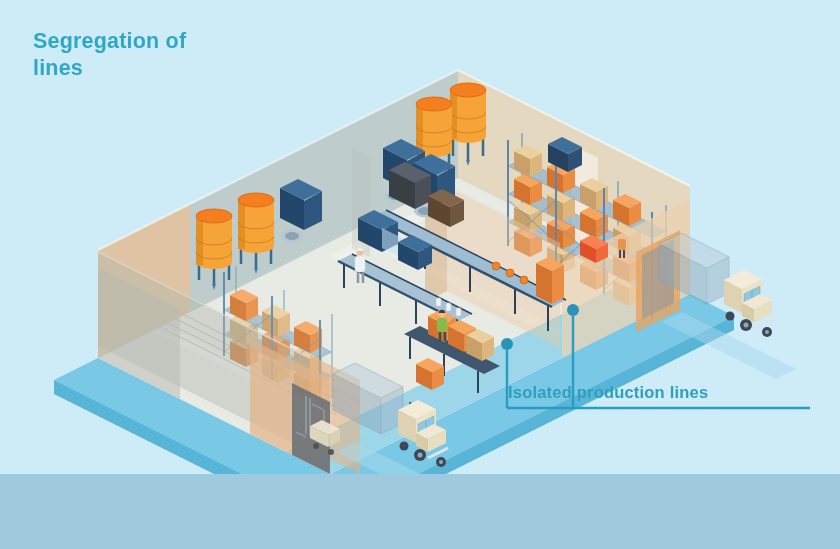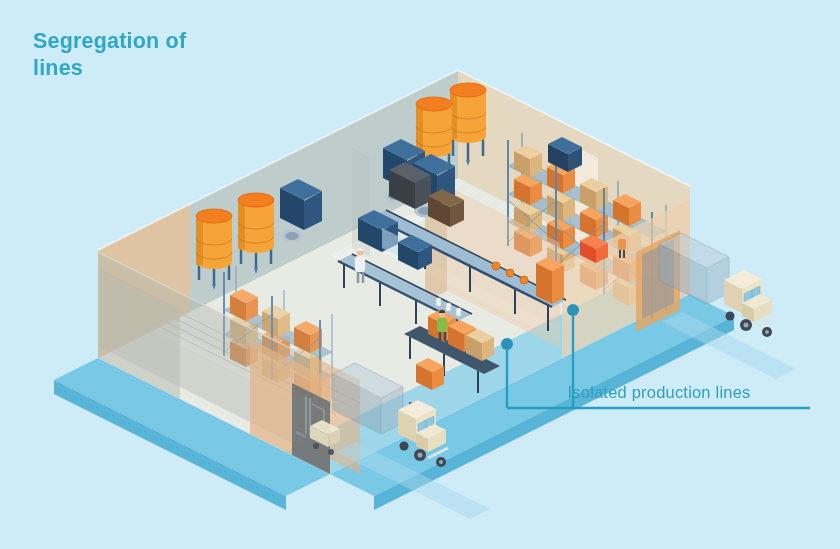--- a/index.html
+++ b/index.html
@@ -1,27 +1,27 @@
 <!DOCTYPE html>
 <html><head>
 <meta charset="utf-8">
 <style>
   html,body{margin:0;padding:0;background:#9fc9dd;}
   .stage{
-    position:relative;width:840px;height:549px;overflow:hidden;
+    position:relative;width:840px;height:474px;overflow:hidden;
     background:#701a75;font-family:"Liberation Sans","DejaVu Sans",sans-serif;
   }
   .top-strip{position:absolute;left:0;top:0;width:840px;height:5px;background:#fbfdfe;opacity:.95;}
   .title{
     position:absolute;left:33px;top:28px;
     font-size:21.5px;font-weight:bold;color:#2fa7c6;line-height:27px;letter-spacing:.2px;
   }
   .callout-label{
-    position:absolute;left:508px;top:383px;width:302px;text-align:center;
-    font-size:16.5px;font-weight:normal;color:#2f9fc0;letter-spacing:.2px;
+    position:absolute;left:508px;top:383px;width:302px;text-align:left;
+    font-size:16.5px;font-weight:bold;color:#2f9fc0;letter-spacing:.2px;
   }
   svg{position:absolute;left:0;top:0;}
 </style>
 </head>
 <body>
 
 <div class="stage">
 
   <div class="top-strip"></div>
 

